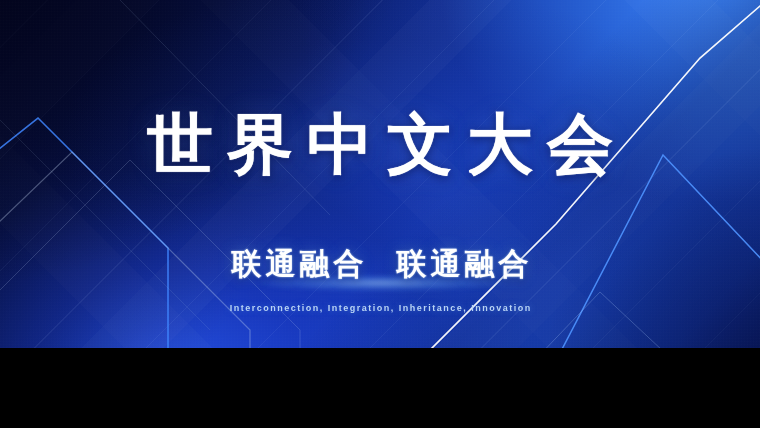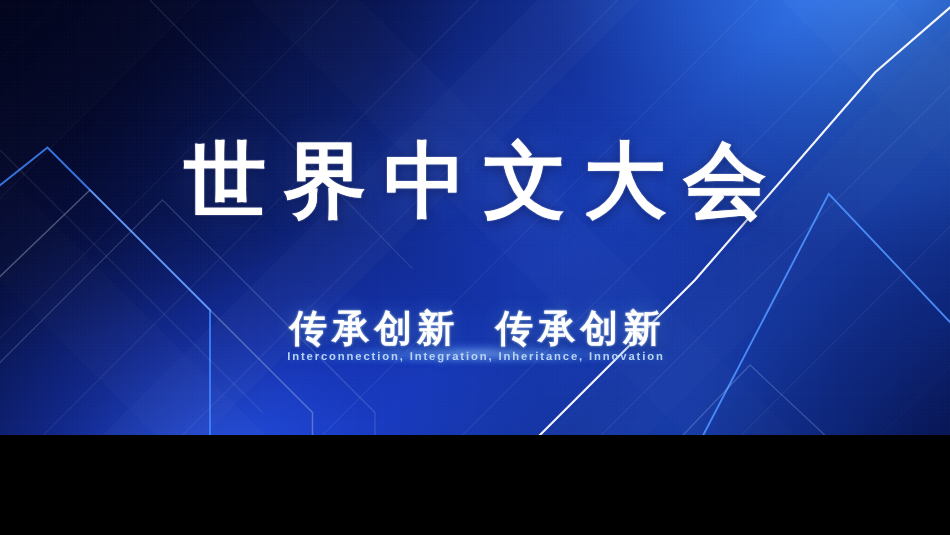--- a/index.html
+++ b/index.html
@@ -233,21 +233,21 @@
     white-space: pre;
     text-shadow:
       0 0 2px rgba(200,228,255,0.85),
       0 0 14px rgba(110,175,255,0.45),
       0 2px 8px rgba(0,12,60,0.5);
     font-family: "DejaVu Sans", "Liberation Sans", sans-serif;
   }
 
   .tagline-en {
     position: relative;
-    margin-top: 0;
+    margin-top: 23px;
     font-size: 9px;
     font-weight: 700;
     color: #b9d4f5;
     letter-spacing: 1.5px;
     text-indent: 1.5px;
     white-space: nowrap;
     text-shadow: 0 0 6px rgba(90,150,235,0.55);
   }
 </style>
 </head>
@@ -277,18 +277,18 @@
     <polyline points="0,120 210,330" fill="none" stroke="#b9cdee" stroke-opacity="0.11" stroke-width="1.0"></polyline>
   </svg>
 
   <div class="content">
 
     <h1 class="title-main">世界中文大会</h1>
 
 
     <div class="tagline-wrap">
       <div class="tagline-glow"></div>
-      <div class="tagline-cn">传承创新  传承创新</div>
+      <div class="tagline-cn">联通融合  联通融合</div>
       <div class="tagline-en">Interconnection,  Integration,  Inheritance,  Innovation</div>
     </div>
 
   </div>
 </div>
 
 </body></html>

